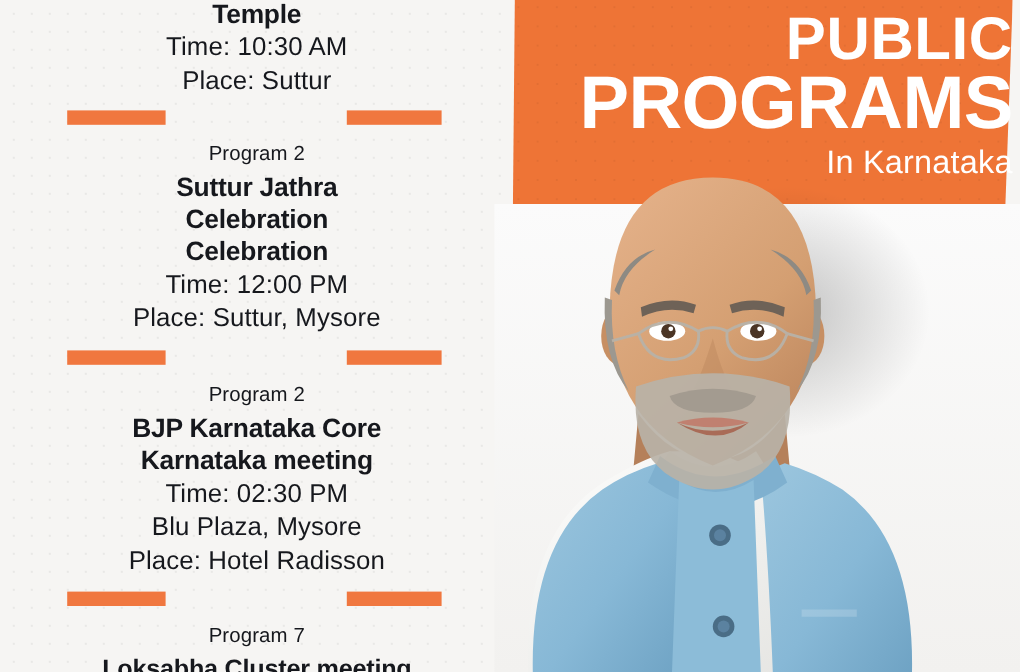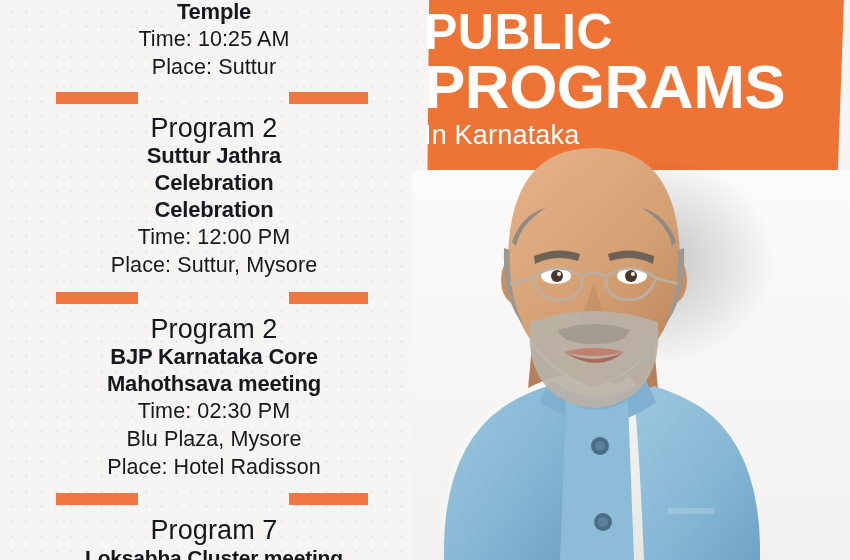--- a/index.html
+++ b/index.html
@@ -44,21 +44,21 @@
     align-items: flex-end;
   }
 
   .prog-block {
     width: 100%;
     text-align: center;
     color: #16181d;
   }
 
   .prog-label {
-    font-size: 27px;
+    font-size: 17px;
     font-weight: 400;
     line-height: 28px;
     letter-spacing: 0.1px;
   }
 
   .prog-title {
     font-size: 22px;
     font-weight: 700;
     line-height: 27px;
     letter-spacing: -0.2px;
@@ -108,21 +108,21 @@
     background-size: 16px 16px;
     pointer-events: none;
   }
 
   .banner-text {
     position: absolute;
     left: 424px;
     top: 0px;
     width: 420px;
     z-index: 6;
-    text-align: left;
+    text-align: right;
     color: #ffffff;
     padding-top: 4px;
   }
 
   .banner-line1 {
     font-size: 50px;
     font-weight: 700;
     line-height: 56px;
     letter-spacing: 0.5px;
   }
@@ -262,21 +262,21 @@
 
       <path d="M164 222 q30 14 60 0 q-26 22 -60 0 z" fill="#a96b57"></path>
       <path d="M164 222 q30 -8 60 0 q-30 8 -60 0 z" fill="#c08070"></path>
     </svg>
   </div>
 
   <div class="schedule">
 
     <div class="prog-block" style="margin-top:-2px;">
       <div class="prog-title">Temple</div>
-      <div class="prog-detail">Time: 10:25 AM</div>
+      <div class="prog-detail">Time: 10:30 AM</div>
       <div class="prog-detail">Place: Suttur</div>
     </div>
 
     <div class="divider" style="margin-top:11px;">
       <span class="bar left"></span>
       <span class="bar right"></span>
     </div>
 
     <div class="prog-block" style="margin-top:10px;">
       <div class="prog-label">Program 2</div>
@@ -288,21 +288,21 @@
     </div>
 
     <div class="divider" style="margin-top:13px;">
       <span class="bar left"></span>
       <span class="bar right"></span>
     </div>
 
     <div class="prog-block" style="margin-top:11px;">
       <div class="prog-label">Program 2</div>
       <div class="prog-title">BJP Karnataka Core</div>
-      <div class="prog-title">Mahothsava meeting</div>
+      <div class="prog-title">Karnataka meeting</div>
       <div class="prog-detail">Time: 02:30 PM</div>
       <div class="prog-detail">Blu Plaza, Mysore</div>
       <div class="prog-detail">Place: Hotel Radisson</div>
     </div>
 
     <div class="divider" style="margin-top:12px;">
       <span class="bar left"></span>
       <span class="bar right"></span>
     </div>
 

